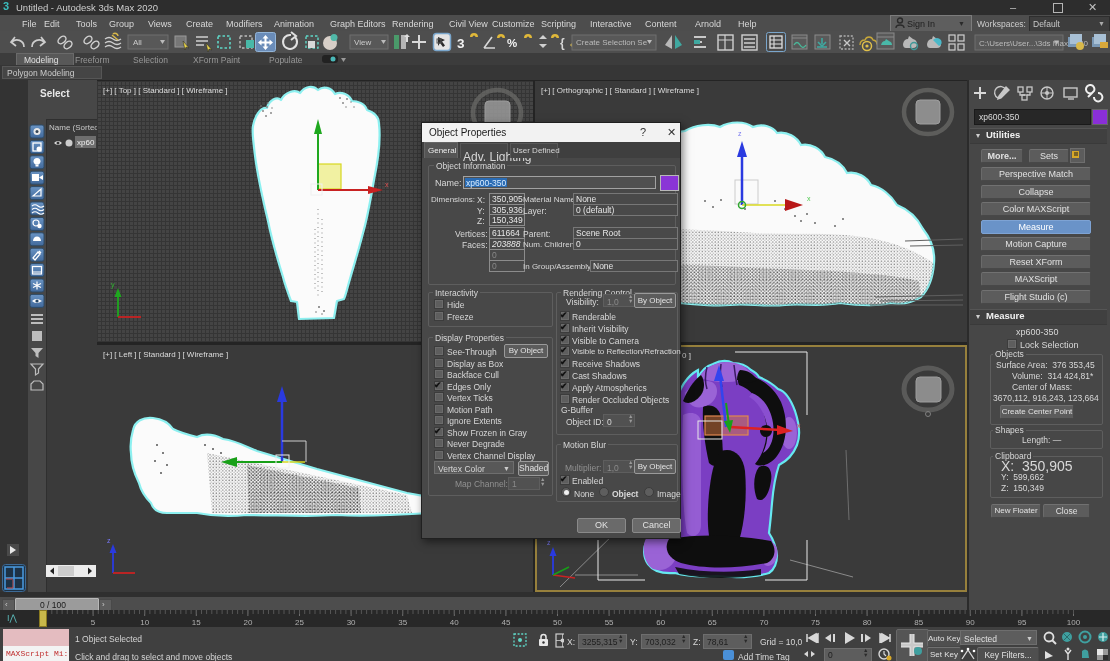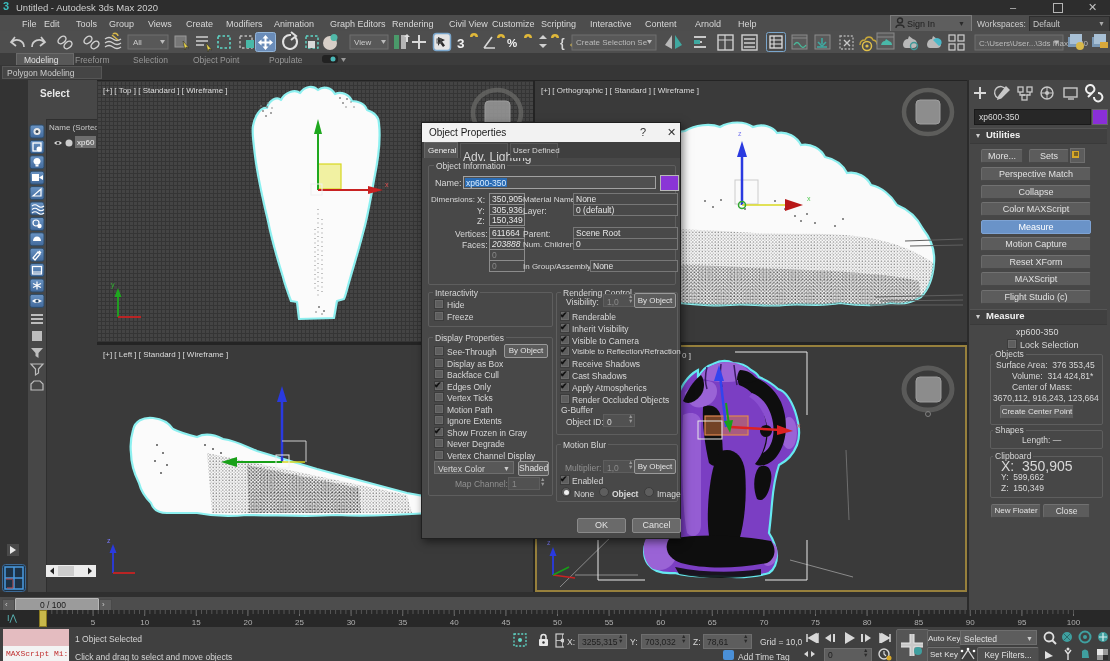--- a/index.html
+++ b/index.html
@@ -172,21 +172,21 @@
         <rect x="2" y="0" width="12" height="10" fill="#a8c0d5"></rect>
 <rect x="8" y="8" width="8" height="6" fill="#d8a83a"></rect>
 </g>
 </svg>
 
 <div class="abs" style="left:0;top:53px;width:1110px;height:12px;background:#3c3c3c;"></div>
 <div class="abs" style="left:16px;top:53px;width:58px;height:12px;background:#585858;border:1px solid #6a6a6a;border-bottom:none;box-sizing:border-box;"></div>
 <div class="t" style="left:24px;top:55px;font-size:8.5px;color:#e2e2e2;">Modeling</div>
 <div class="t" style="left:75px;top:55px;font-size:8.5px;color:#989898;">Freeform</div>
 <div class="t" style="left:133px;top:55px;font-size:8.5px;color:#989898;">Selection</div>
-<div class="t" style="left:193px;top:55px;font-size:8.5px;color:#989898;">Object Point</div>
+<div class="t" style="left:193px;top:55px;font-size:8.5px;color:#989898;">XForm Paint</div>
 <div class="t" style="left:269px;top:55px;font-size:8.5px;color:#989898;">Populate</div>
 <svg class="abs" style="left:322px;top:55px" width="26" height="9">
       <rect x="0" y="0" width="16" height="8" rx="3" fill="#222"></rect>
       <circle cx="11" cy="4" r="2.5" fill="#4ab8b8"></circle>
       <path d="M19,3 l5,0 -2.5,4 z" fill="#999"></path>
     </svg>
 <div class="abs" style="left:0;top:65px;width:1110px;height:15px;background:#363636;border-bottom:1px solid #2b2b2b;"></div>
 <div class="abs" style="left:2px;top:66px;width:100px;height:13px;background:#454545;border:1px solid #565656;box-sizing:border-box;"></div>
 <div class="t" style="left:7px;top:68px;font-size:8.5px;color:#cccccc;">Polygon Modeling</div>
 
@@ -482,21 +482,21 @@
 <rect x="92" y="4" width="13" height="9" fill="none" stroke="#c8c8c8" stroke-width="1.4"></rect>
       <path d="M96,15 h6" stroke="#c8c8c8" stroke-width="1.4"></path>
 <path d="M116,13 l6,-6 a4.2,4.2 0 1 0 -2,2 z M122,13 a4.2,4.2 0 1 0 4,-4" fill="none" stroke="#f0f0f0" stroke-width="2"></path>
 </svg>
 <div class="abs" style="left:974px;top:109px;width:115px;height:14px;background:#272727;border:1px solid #1a1a1a;"></div>
 <div class="t" style="left:979px;top:112px;font-size:8.5px;color:#dcdcdc;">xp600-350</div>
 <div class="abs" style="left:1092px;top:109px;width:14px;height:14px;background:#8a2fd8;border:1px solid #666;"></div>
 <div class="abs" style="left:970px;top:128px;width:137px;height:14px;background:#404040;border-top:1px solid #555;border-bottom:1px solid #3a3a3a;"></div>
 <div class="t" style="left:976px;top:131px;font-size:8px;color:#cfcfcf;">▾</div>
 <div class="t" style="left:986px;top:130px;font-size:9.5px;font-weight:bold;color:#f0f0f0;">Utilities</div>
-<div class="btn" style="left:981px;top:149px;width:40px;height:12px;line-height:12px;">More...</div>
+<div class="btn" style="left:981px;top:149px;width:40px;height:12px;line-height:12px;font-weight:bold;">More...</div>
 <div class="btn" style="left:1029px;top:149px;width:38px;height:12px;line-height:12px;">Sets</div>
 <div class="abs" style="left:1070px;top:148px;width:13px;height:13px;background:#5c5c5c;border:1px solid #6e6e6e;"></div>
 <svg class="abs" style="left:1071px;top:149px" width="11" height="11">
       <rect x="1" y="2" width="7" height="7" fill="#d8a828"></rect>
       <path d="M3,4 h4 M3,6 h4" stroke="#222" stroke-width="1"></path>
     </svg>
 <div class="btn" style="left:981px;top:167px;width:108px;height:12px;line-height:12px;">Perspective Match</div>
 <div class="btn" style="left:981px;top:184.5px;width:108px;height:12px;line-height:12px;">Collapse</div>
 <div class="btn" style="left:981px;top:202px;width:108px;height:12px;line-height:12px;">Color MAXScript</div>
 <div class="btn" style="left:981px;top:219.5px;width:108px;height:12px;line-height:12px;background:#6a93c8;border-color:#7ea3d4;color:#fff;">Measure</div>

